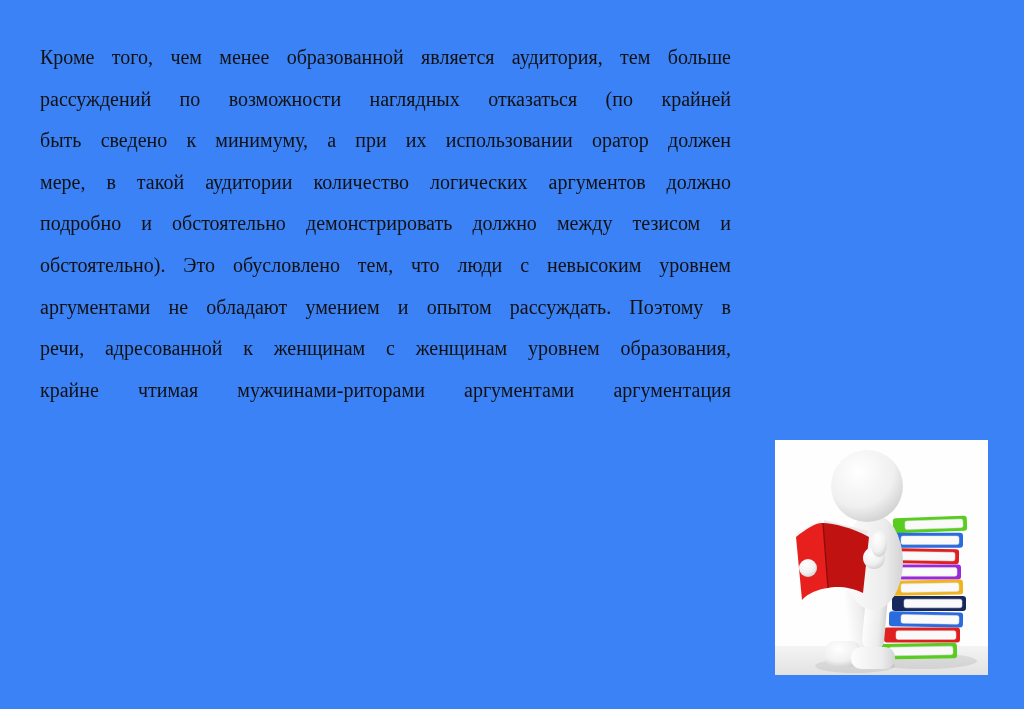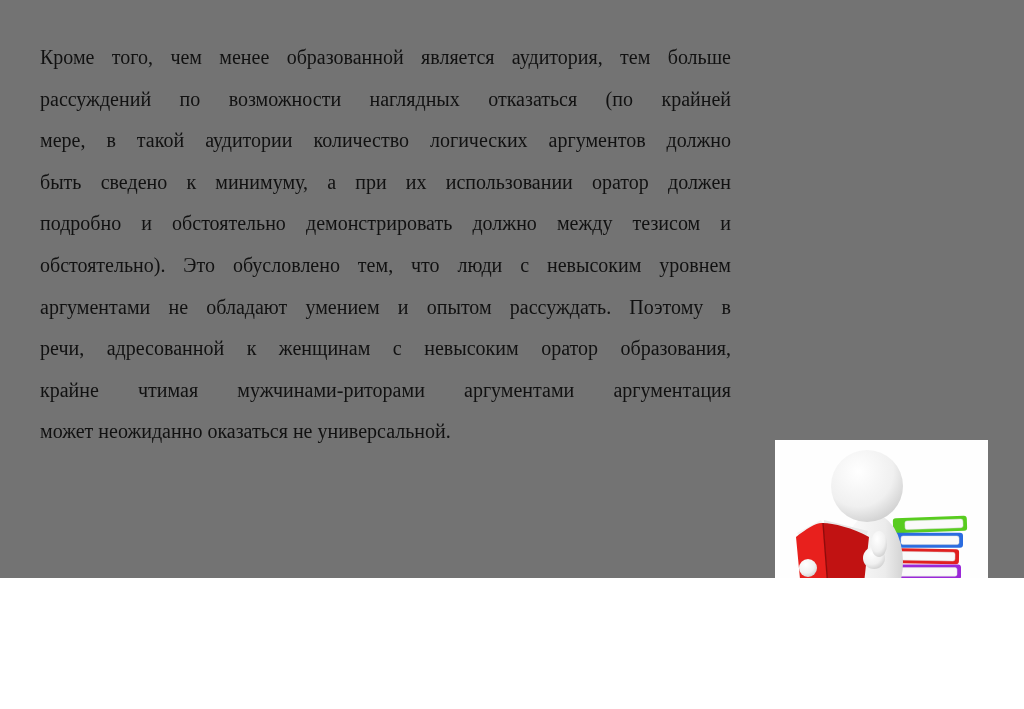--- a/index.html
+++ b/index.html
@@ -1,20 +1,20 @@
 <!DOCTYPE html>
 <html><head>
 <meta charset="utf-8">
 <style>
   html, body { margin: 0; padding: 0; background: #ffffff; }
   .slide {
     position: relative;
     width: 1024px;
-    height: 578px;
-    background: #737373;
+    height: 709px;
+    background: #3b82f6;
     overflow: hidden;
     font-family: "Liberation Serif", serif;
   }
   .text-block {
     position: absolute;
     left: 40px;
     top: 37px;
     width: 691px;
     font-size: 20px;
     color: #111111;
@@ -41,28 +41,27 @@
   .illustration svg { display: block; width: 100%; height: 100%; }
 </style>
 </head>
 <body>
 
 <div class="slide">
 
   <div class="text-block">
     <span class="line">Кроме того, чем менее образованной является аудитория, тем больше</span>
     <span class="line">рассуждений по возможности наглядных отказаться (по крайней</span>
+    <span class="line">быть сведено к минимуму, а при их использовании оратор должен</span>
     <span class="line">мере, в такой аудитории количество логических аргументов должно</span>
-    <span class="line">быть сведено к минимуму, а при их использовании оратор должен</span>
     <span class="line">подробно и обстоятельно демонстрировать должно между тезисом и</span>
     <span class="line">обстоятельно). Это обусловлено тем, что люди с невысоким уровнем</span>
     <span class="line">аргументами не обладают умением и опытом рассуждать. Поэтому в</span>
-    <span class="line">речи, адресованной к женщинам с невысоким оратор образования,</span>
+    <span class="line">речи, адресованной к женщинам с женщинам уровнем образования,</span>
     <span class="line">крайне чтимая мужчинами-риторами аргументами аргументация</span>
-    <span class="line last">может неожиданно оказаться не универсальной.</span>
   </div>
 
   <div class="illustration">
     <svg viewBox="0 0 213 235" xmlns="http://www.w3.org/2000/svg">
       <defs>
         <radialGradient id="headG" cx="38%" cy="30%" r="75%">
           <stop offset="0%" stop-color="#ffffff"></stop>
           <stop offset="65%" stop-color="#f0f0f0"></stop>
           <stop offset="100%" stop-color="#cfcfcf"></stop>
         </radialGradient>

